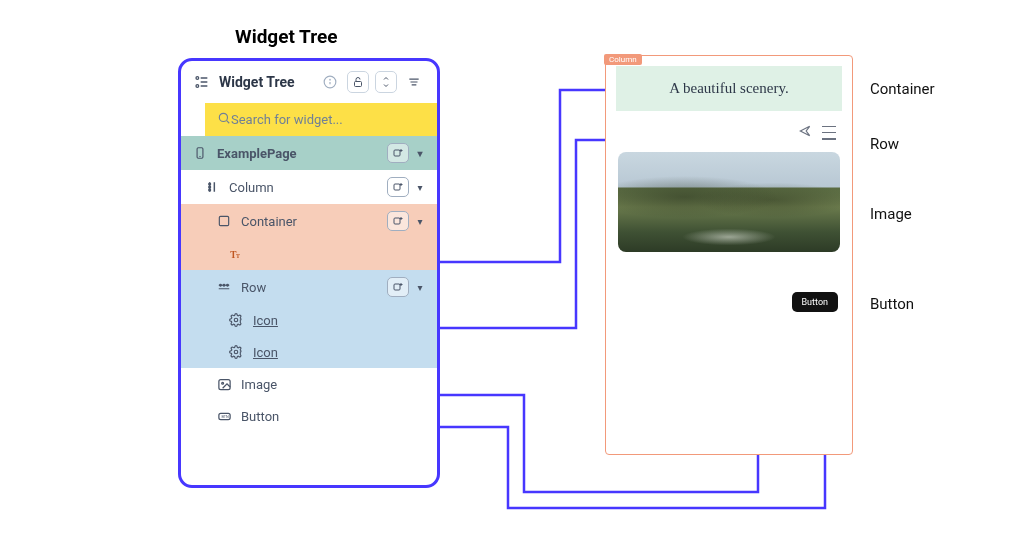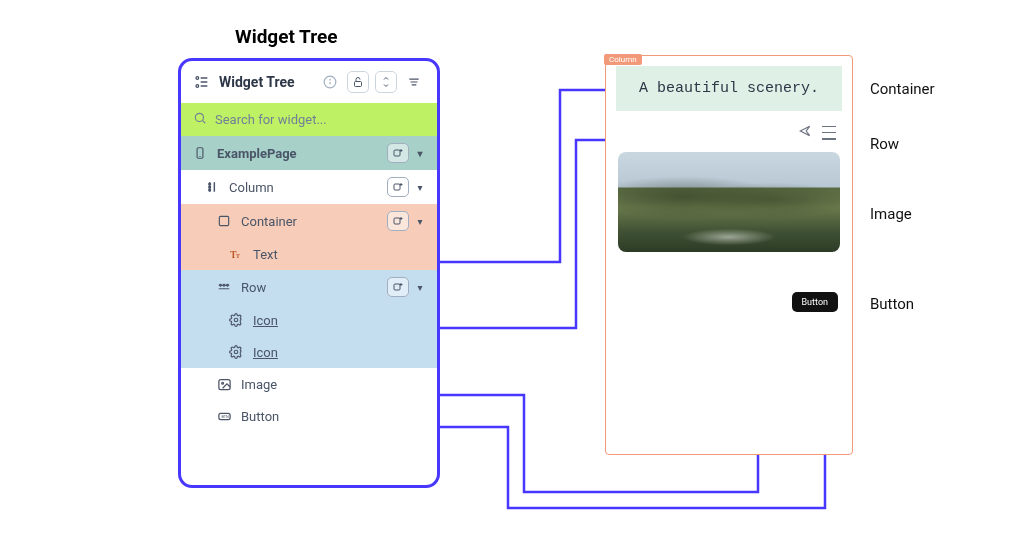--- a/index.html
+++ b/index.html
@@ -60,25 +60,25 @@
     display: flex; align-items: center; justify-content: center;
     color: #4a5568;
     font-size: 11px;
     cursor: pointer;
     background:#fff;
   }
   .hdr-btn.noborder { border:none; }
   .search {
     display: flex;
     align-items: center;
-    gap: 8px;
     padding: 8px 12px;
-    background: #bef264;
+    background: #fde047;
     color: #718096;
     font-size: 13px;
+    margin-left: 24px;
   }
   .tree-row {
     display: flex;
     align-items: center;
     padding: 7px 10px;
     font-size: 13px;
     color: #4a5568;
     position: relative;
   }
   .tree-row .indent { display:inline-block; }
@@ -143,21 +143,21 @@
     padding: 1px 5px;
     border-radius: 2px;
   }
   .preview-banner {
     margin: 10px;
     background: #dff1e6;
     text-align: center;
     padding: 14px 4px;
     font-size: 15px;
     color: #2d3748;
-    font-family: Liberation Mono, monospace;
+    font-family: Liberation Serif, serif;
   }
   .preview-row {
     display: flex;
     justify-content: flex-end;
     align-items: center;
     gap: 10px;
     padding: 2px 16px 6px;
     color: #6b7280;
   }
   .preview-row svg, .preview-row .ham { width:14px; height:14px; }
@@ -346,21 +346,20 @@
   </div>
 
   <div class="tree-row row-text">
     <span class="indent" style="width:36px;"></span>
     <span class="tree-icon" style="color:#c05621;">
       <svg width="14" height="14" viewBox="0 0 24 24" fill="currentColor">
           <text x="2" y="18" font-size="16" font-weight="700" font-family="serif">T</text>
           <text x="12" y="18" font-size="10" font-weight="700" font-family="serif">T</text>
         </svg>
     </span>
-    <span class="tree-label">Text</span>
   </div>
 
   <div class="tree-row row-row">
     <span class="indent" style="width:24px;"></span>
     <span class="tree-icon">
       <svg width="16" height="14" viewBox="0 0 24 24" fill="none" stroke="currentColor" stroke-width="2">
           <line x1="3" y1="9" x2="21" y2="9"></line>
           <line x1="3" y1="15" x2="21" y2="15"></line>
           <circle cx="6" cy="9" r="1.5" fill="currentColor"></circle>
           <circle cx="12" cy="9" r="1.5" fill="currentColor"></circle>

